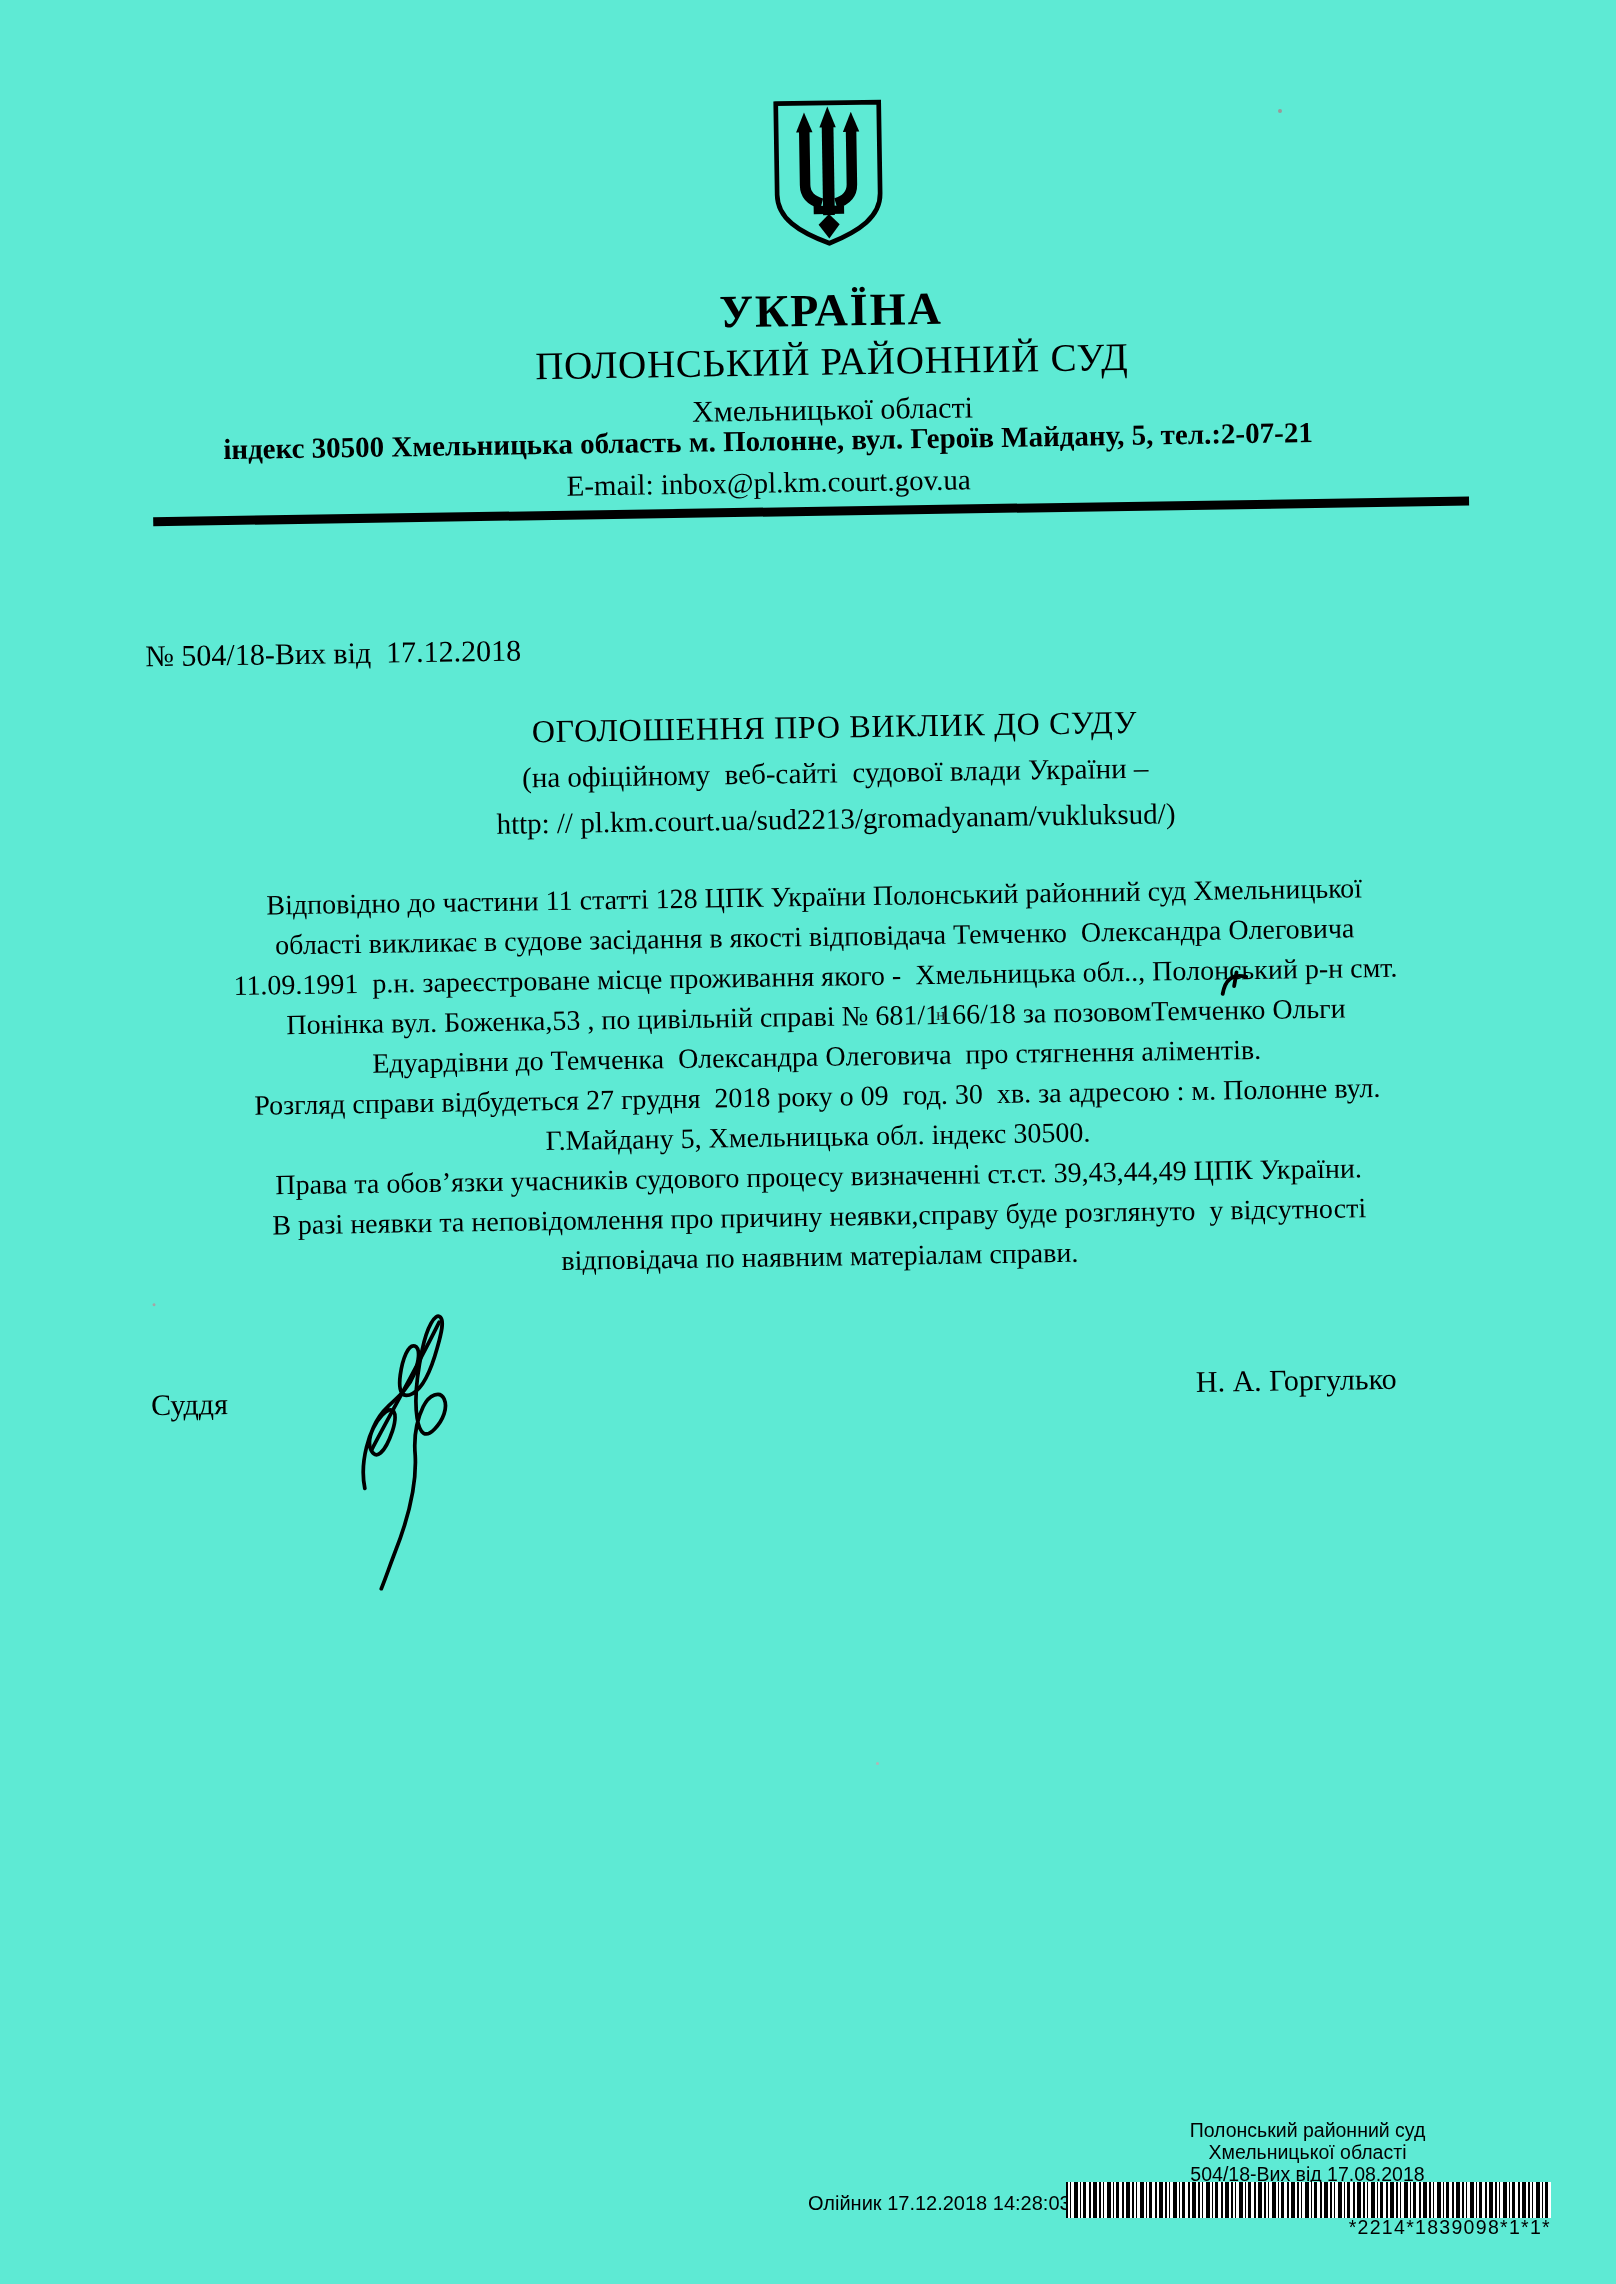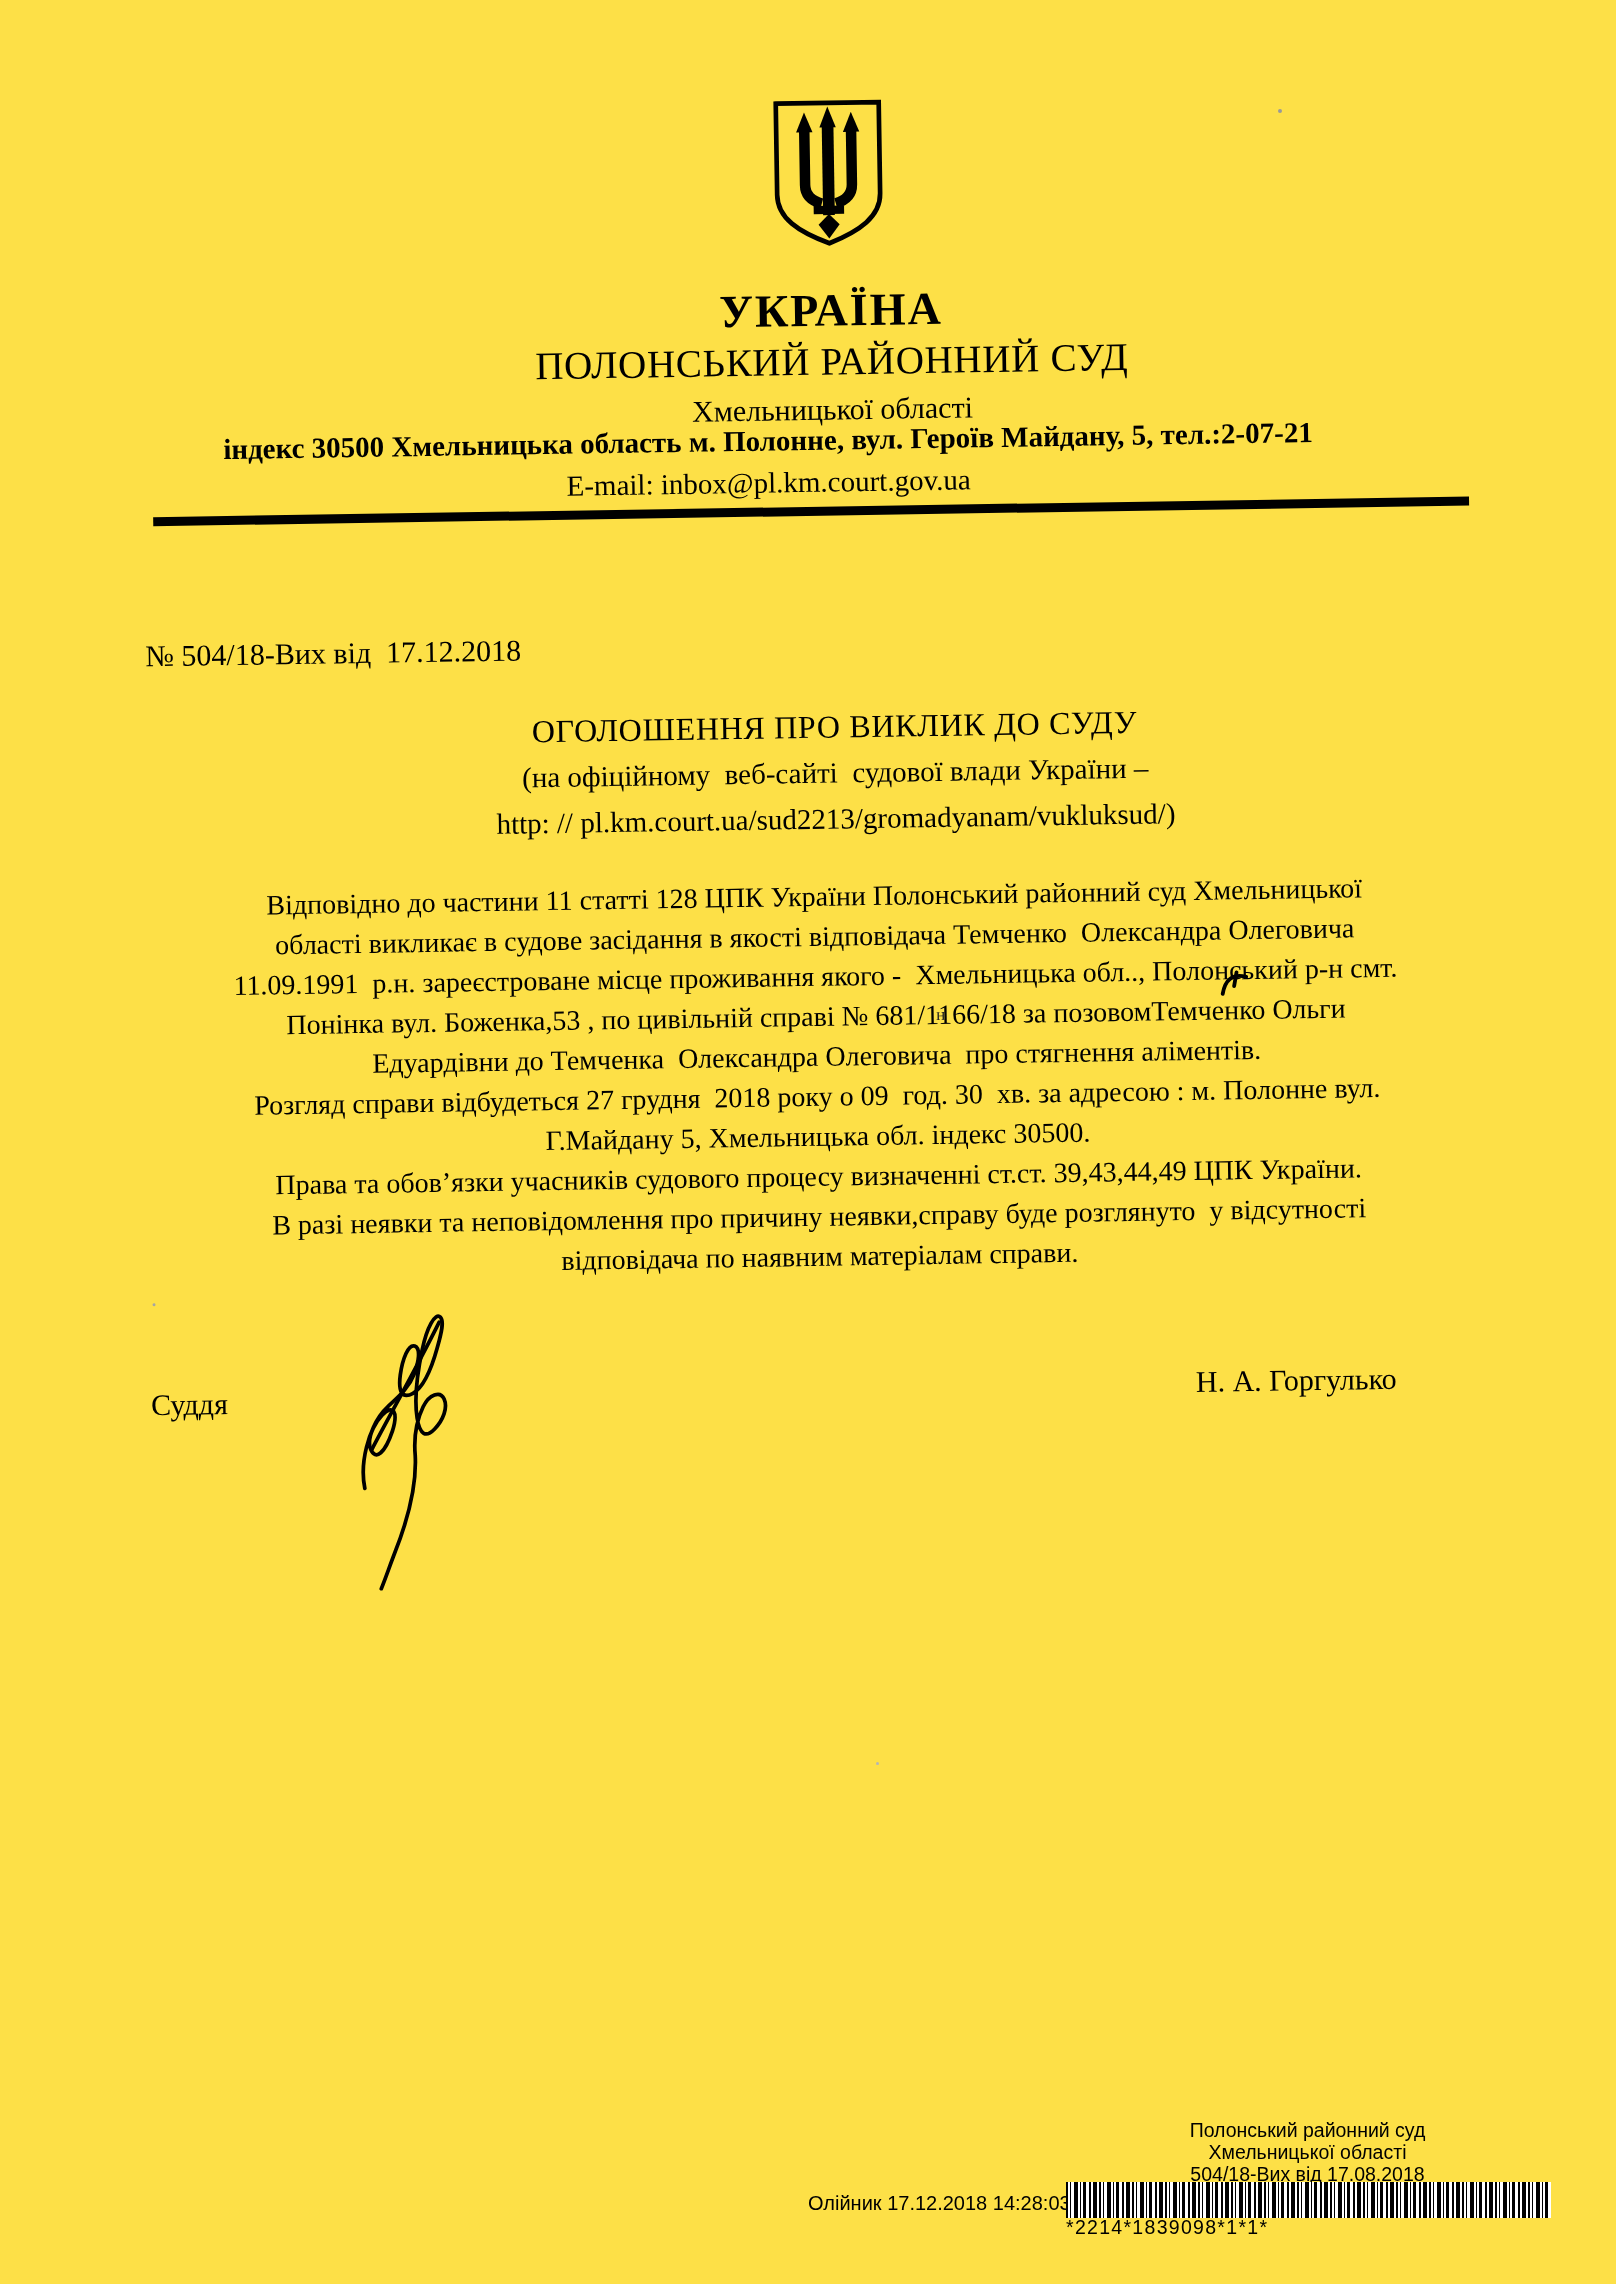--- a/index.html
+++ b/index.html
@@ -1,19 +1,19 @@
 <!DOCTYPE html>
 <html style="font-size:10.4px"><head>
 <meta charset="utf-8">
 <style>
   html,body{margin:0;padding:0;background:#ffffff;}
   .page{
     position:relative;
     width:1616px;height:2284px;
-    background:#fde047;
+    background:#5eead4;
     overflow:hidden;
     font-family:"Liberation Serif", serif;
     color:#000;
     text-decoration:underline;
   }
   .rot{
     position:absolute;left:0;top:0;width:1616px;height:2284px;
     transform:rotate(-0.9deg);
     transform-origin:808px 1140px;
   }
@@ -51,21 +51,21 @@
   .footer-id{position:absolute;left:1177px;top:2119px;width:261px;text-align:center;
     font-family:"Liberation Sans", sans-serif;font-size:19.5px;line-height:22px;}
   .operator{position:absolute;left:808px;top:2192px;
     font-family:"Liberation Sans", sans-serif;font-size:20px;}
   .barcode{position:absolute;left:1066px;top:2182px;width:485px;height:36px;
     background-image:repeating-linear-gradient(90deg,
       #000 0 2px, #fff 2px 3.9px, #000 3.9px 5.2px, #fff 5.2px 8.5px,
       #000 8.5px 12.4px, #fff 12.4px 13.7px, #000 13.7px 15px, #fff 15px 17px,
       #000 17px 20px, #fff 20px 23.5px, #000 23.5px 25px, #fff 25px 27px,
       #000 27px 31px, #fff 31px 33px);}
-  .barcode-num{position:absolute;left:1066px;top:2216px;width:485px;text-align:left;
+  .barcode-num{position:absolute;left:1066px;top:2216px;width:485px;text-align:right;
     font-family:"Liberation Sans", sans-serif;font-size:19.5px;letter-spacing:1.3px;}
 
   .speck{position:absolute;border-radius:50%;}
   .speck1{left:1278px;top:109px;width:3.9px;height:3.9px;background:#9a9a9a;}
   .speck2{left:876px;top:1762px;width:3.3px;height:3.3px;background:#b5b5b5;}
   .speck3{left:150px;top:1293px;width:3.3px;height:3.3px;background:#a5a5a5;}
 </style>
 </head>
 <body>
 

